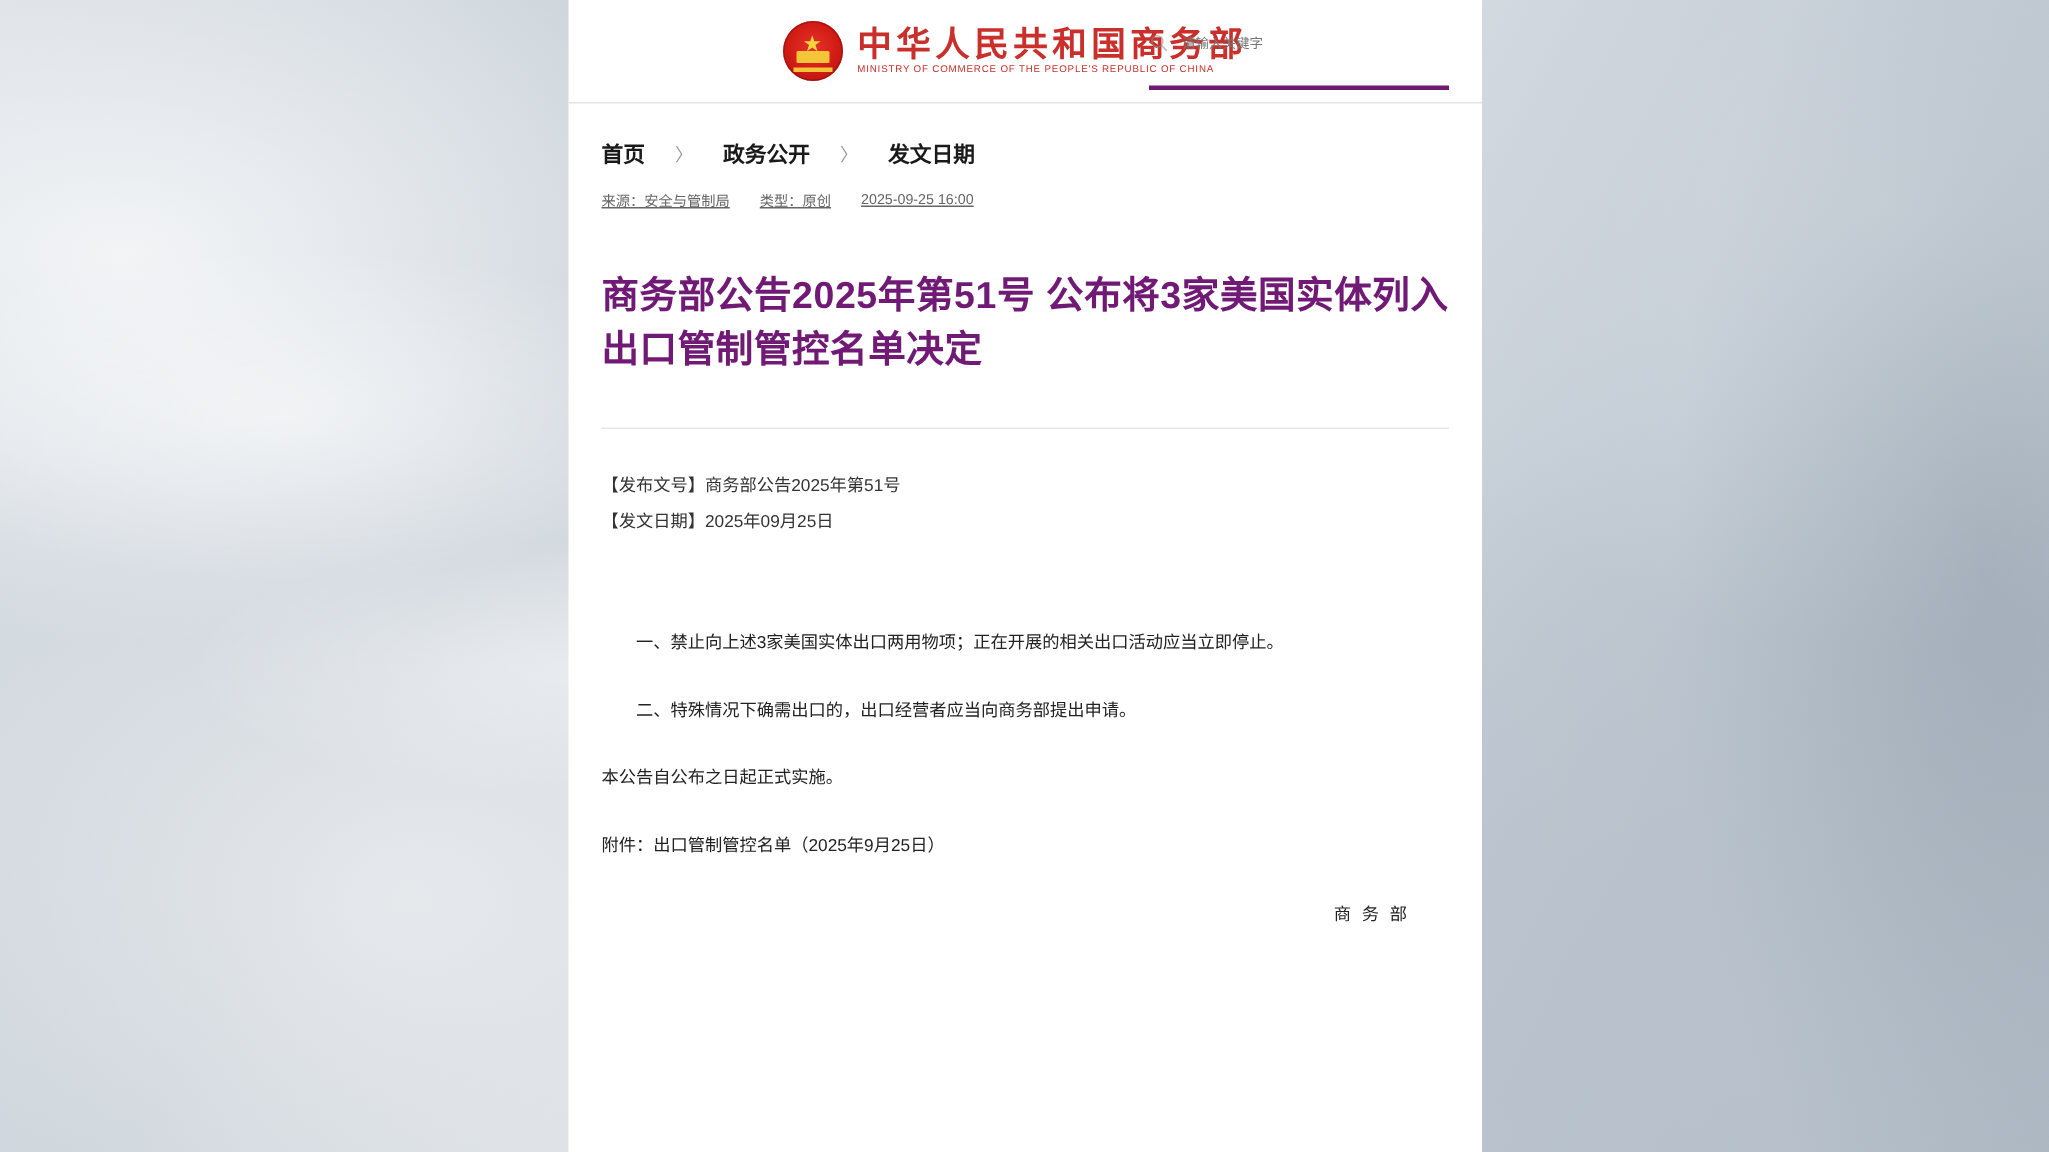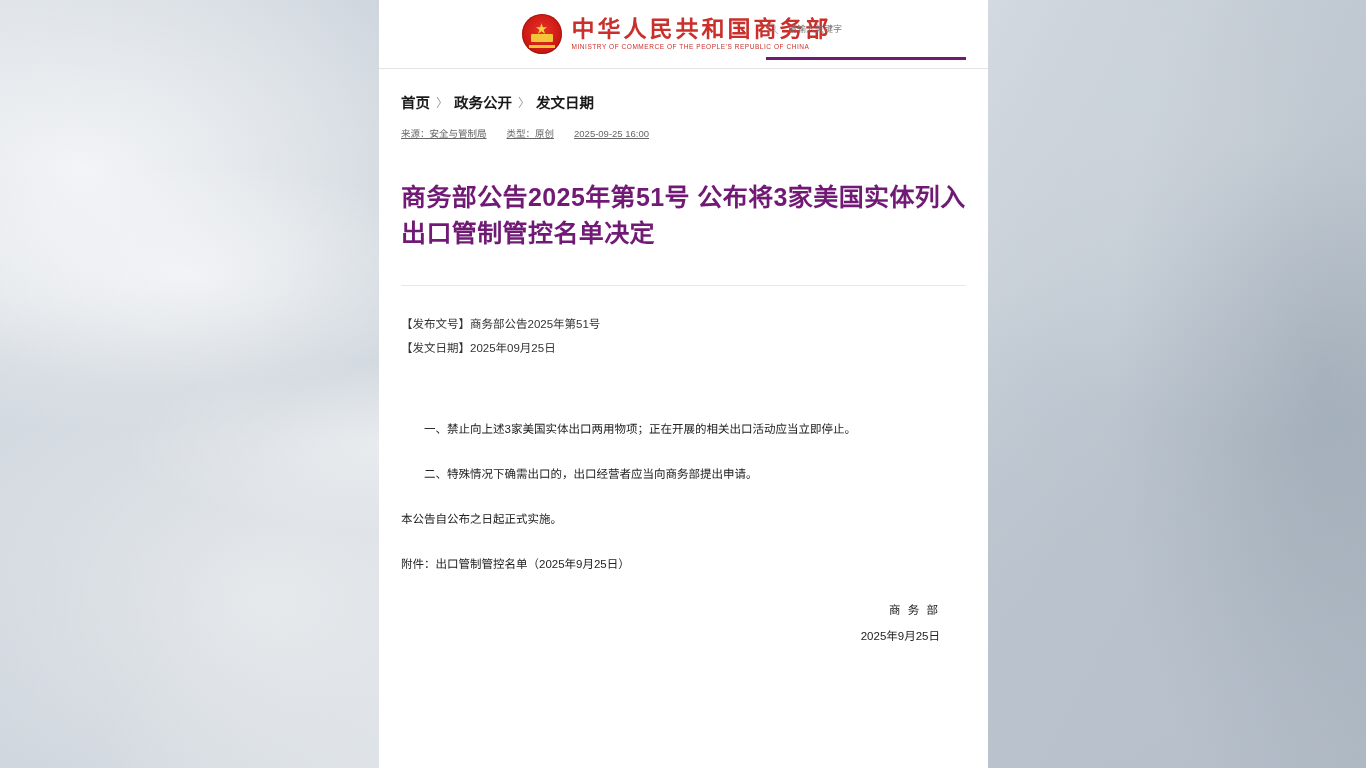--- a/index.html
+++ b/index.html
@@ -143,21 +143,21 @@
   }
 
   
   .content {
     padding: 0 22px;
   }
 
   .breadcrumb {
     display: flex;
     align-items: center;
-    gap: 6px;
+    gap: 20px;
     padding: 22px 0 0 0;
     font-size: 14.5px;
     font-weight: bold;
     color: #1a1a1a;
     font-family: "Liberation Sans", sans-serif;
   }
   .breadcrumb .sep {
     color: #9a9a9a;
     font-weight: normal;
     font-size: 12px;
@@ -275,17 +275,16 @@
 
     <div class="article">
       <p class="indent">一、禁止向上述3家美国实体出口两用物项；正在开展的相关出口活动应当立即停止。</p>
       <p class="indent">二、特殊情况下确需出口的，出口经营者应当向商务部提出申请。</p>
       <p>本公告自公布之日起正式实施。</p>
       <p>附件：出口管制管控名单（2025年9月25日）</p>
     </div>
 
     <div class="signature">
       <div>商 务 部</div>
-      <div class="date">2025年9月25日</div>
     </div>
 
   </div>
 </div>
 
 </body></html>

